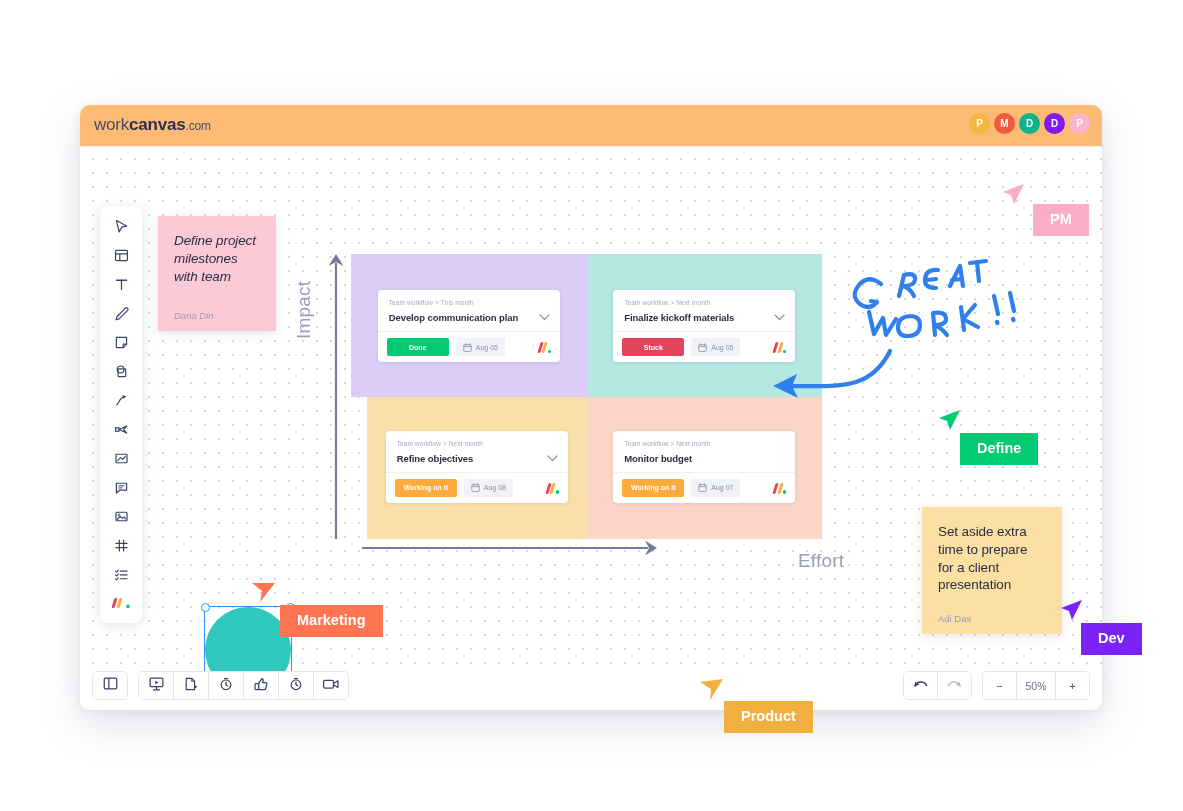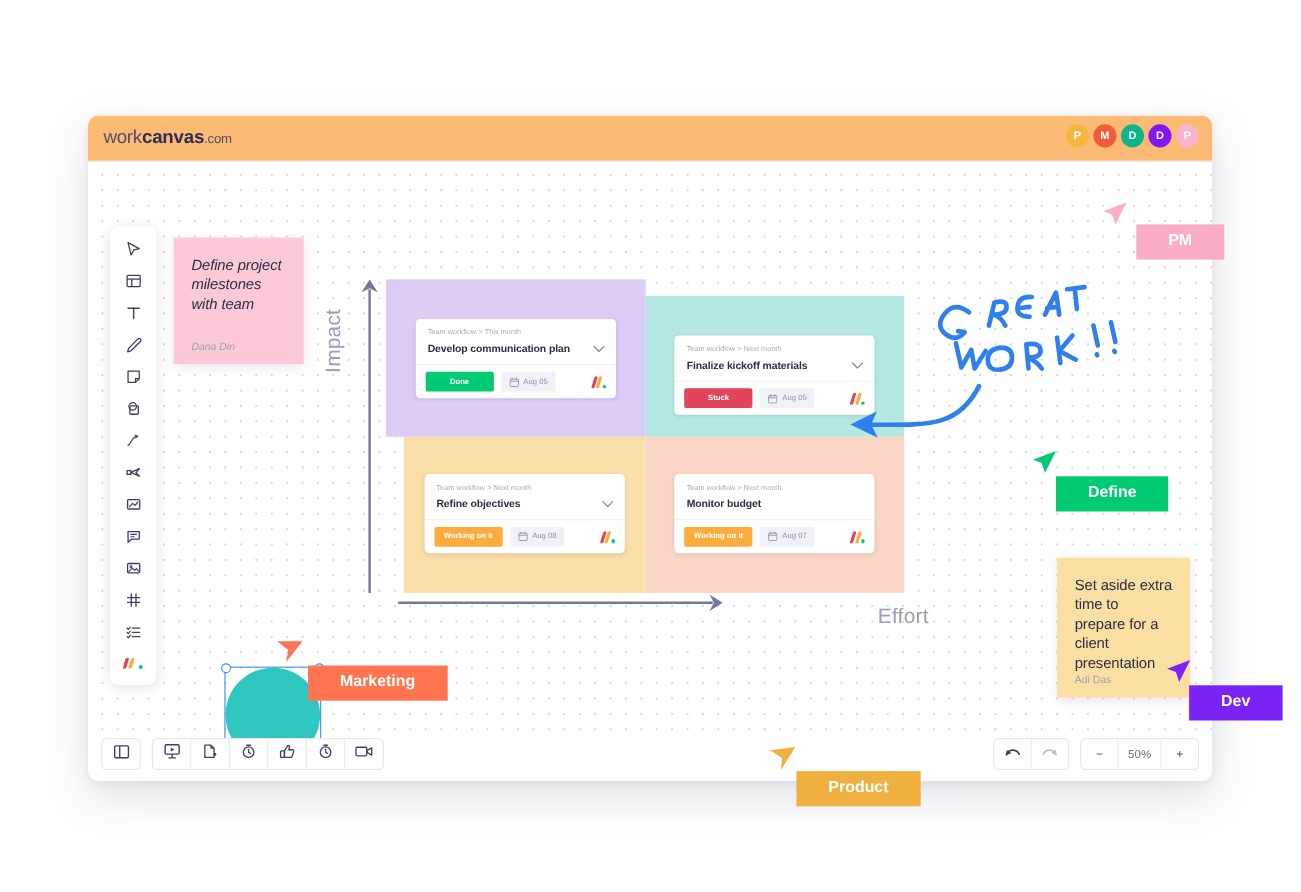--- a/index.html
+++ b/index.html
@@ -331,23 +331,22 @@
     font-size: 9.5px;
     color: #9b9db1;
   }
   #sticky-pink {
     left: 78px; top: 70px;
     width: 118px; height: 115px;
     background: #fcc9d7;
   }
   #sticky-yellow {
     left: 842px; top: 361px;
-    width: 121px; height: 127px;
+    width: 140px; height: 127px;
     background: #fbdfa3;
-    margin-left: 39px;
   }
 
   
   #shape-sel {
     position: absolute;
     left: 124px;
     top: 460px;
     width: 86px;
     height: 86px;
     border: 1.5px solid #2f8ff5;
@@ -381,21 +380,21 @@
     pointer-events: none;
   }
 
   
   .cursor-group { position: absolute; z-index: 60; }
   .cursor-label {
     position: absolute;
     color: #ffffff;
     font-size: 14.5px;
     font-weight: 700;
-    padding: 8px 29px;
+    padding: 8px 17px;
     white-space: nowrap;
     line-height: 1.1;
   }
   .cursor-arrow { position: absolute; }
 </style>
 </head>
 <body>
 
 <div id="stage">
 
@@ -448,21 +447,21 @@
                   <span>Aug 05</span>
                 </div>
                 <div class="mlogo">
                   <i style="background:#e2445c"></i>
                   <i style="background:#fdab3d"></i>
                   <i class="dot" style="background:#00ca72"></i>
                 </div>
               </div>
             </div>
           </div>
-          <div class="quad" style="background: rgb(181, 232, 226); margin-top: 15px;">
+          <div class="quad" style="background: rgb(181, 232, 226);">
             <div class="wcard top">
               <div class="wcard-body">
                 <div class="wcard-crumb">Team workflow &gt; Next month</div>
                 <div class="wcard-title">Finalize kickoff materials</div>
                 <svg width="11" height="7" viewBox="0 0 11 7" fill="none" class="wcard-chev">
                   <path d="M1 1 L5.5 5.5 L10 1" stroke="#8e92ab" stroke-width="1.2" stroke-linecap="round" stroke-linejoin="round"></path>
                 </svg>
               </div>
               <div class="wcard-foot">
                 <div class="status-pill" style="background: rgb(226, 68, 92);">Stuck</div>

